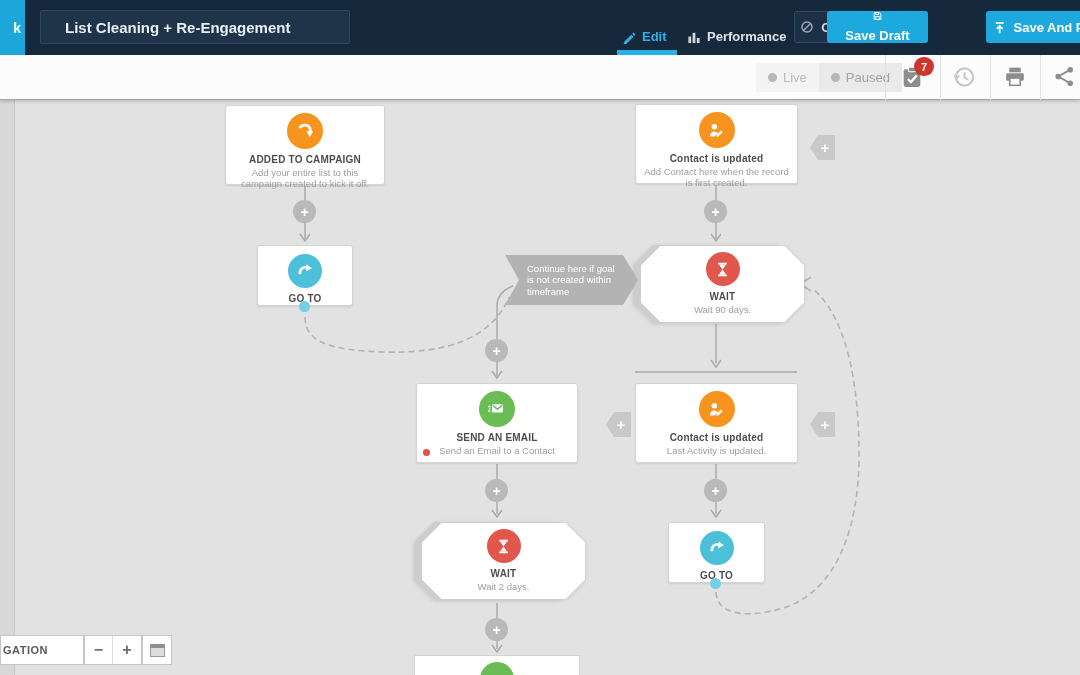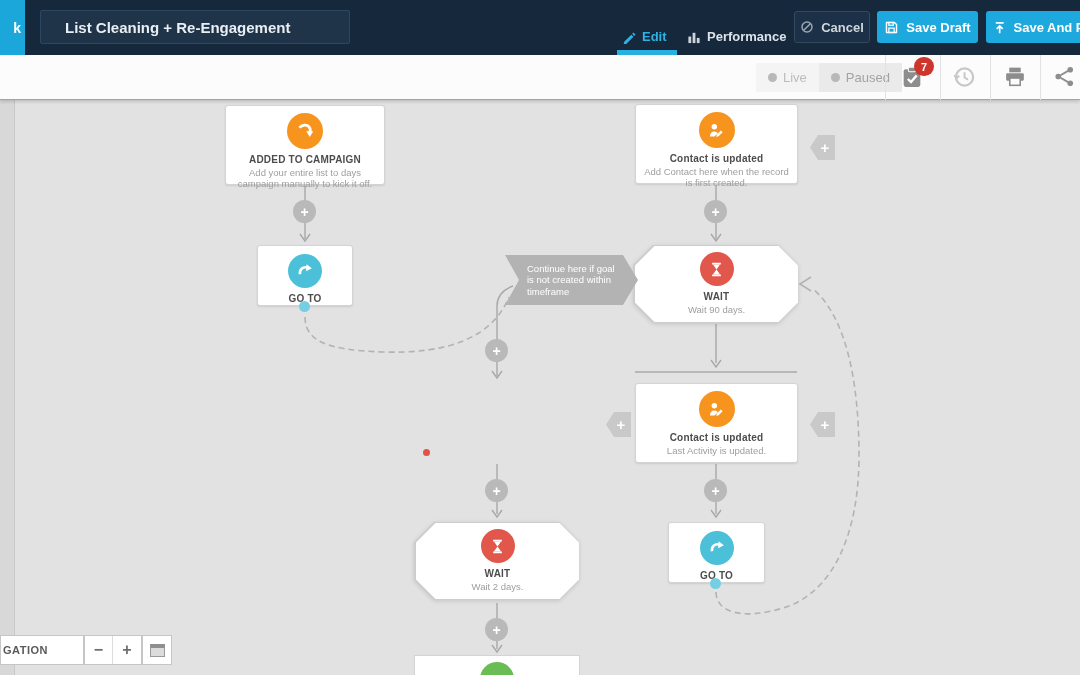--- a/index.html
+++ b/index.html
@@ -16,21 +16,21 @@
                  border:1px solid #2e4760; border-radius:2px; color:#e9eef3; font-weight:bold; font-size:15px;
                  padding:0 24px; font-family:"Liberation Sans", sans-serif; outline:none; }
   .tab { position:absolute; top:0; height:73px; display:flex; align-items:center; gap:6px; cursor:pointer;
          font-size:13px; font-weight:bold; }
   .tab-edit { left:622px; color:#2fb1e3; }
   .tab-perf { left:687px; color:#dde3e9; }
   .tab-underline { position:absolute; left:617px; bottom:0; width:60px; height:5px; background:#29b0e2; }
   .tb-btn { position:absolute; top:11px; height:32px; border-radius:3px; display:flex; align-items:center;
             justify-content:center; gap:7px; font-size:13px; font-weight:bold; cursor:pointer; }
   .btn-cancel { left:794px; width:76px; background:#1c3147; border:1px solid #33495e; color:#cfd6dc; }
-  .btn-save  { left:877px; width:101px; background:#1da9dd; color:#fff; }
+  .btn-save  { left:827px; width:101px; background:#1da9dd; color:#fff;flex-direction:column; }
   .btn-pub   { left:986px; width:112px; background:#1da9dd; color:#fff; }
 
   
   .statusbar { position:absolute; left:0; top:55px; width:1080px; height:45px; background:#fcfcfc;
                border-bottom:1px solid #a3a3a3; box-shadow:0 2px 3px rgba(0,0,0,.14); z-index:20; }
   .seg-group { position:absolute; left:756px; top:8px; height:29px; display:flex; }
   .seg { display:flex; align-items:center; gap:6px; padding:0 12px; font-size:13px; cursor:pointer; }
   .seg-live { background:#f4f4f4; color:#bcbcbc; }
   .seg-paused { background:#eaeaea; color:#a3a3a3; }
   .radio-dot { width:9px; height:9px; border-radius:50%; background:#b8b8b8; display:inline-block; }
@@ -52,21 +52,21 @@
            margin-top:7px; flex:none; }
   .nicon.sm { width:34px; height:34px; margin-top:8px; }
   .ic-orange { background:#f7941e; } .ic-red { background:#e2574c; }
   .ic-green { background:#6abd54; } .ic-cyan { background:#4cc0d9; }
   .ntitle { font-size:10px; font-weight:bold; color:#4d4d4d; margin-top:5px; letter-spacing:.2px; }
   .nsub { font-size:9.5px; color:#9e9e9e; line-height:1.18; margin-top:2px; padding:0 8px; }
 
   .octa { position:absolute; width:165px; height:78px; filter:drop-shadow(0 1px 2px rgba(0,0,0,.13)); cursor:pointer; }
   .octa-outer { position:absolute; width:165px; height:78px; background:#cdcdcd;
     clip-path:polygon(20px 0, 145px 0, 165px 20px, 165px 58px, 145px 78px, 20px 78px, 0 58px, 0 20px); }
-  .octa-inner { position:absolute; left:2px; top:1px; width:163px; height:76px; background:#fff;
+  .octa-inner { position:absolute; left:8px; top:1px; width:163px; height:76px; background:#fff;
     clip-path:polygon(19.5px 0, 143.5px 0, 163px 19.5px, 163px 56.5px, 143.5px 76px, 19.5px 76px, 0 56.5px, 0 19.5px);
     display:flex; flex-direction:column; align-items:center; text-align:center; }
   .octa-inner .nicon { margin-top:6px; width:34px; height:34px; }
 
   .plus-circle { position:absolute; width:23px; height:23px; border-radius:50%; background:#b9b9b9; color:#fff;
                  display:flex; align-items:center; justify-content:center; font-size:14px; font-weight:bold; cursor:pointer; }
   .plus-tag { position:absolute; width:25px; height:25px; background:#c9c9c9; color:#fff; font-weight:bold; font-size:15px;
               display:flex; align-items:center; justify-content:center; padding-left:5px; cursor:pointer;
               clip-path:polygon(8px 0, 25px 0, 25px 25px, 8px 25px, 0 12.5px); }
 
@@ -255,21 +255,21 @@
       </div>
 
     <div class="node" style="left:225px; top:5px; width:160px; height:80px">
       <div class="nicon ic-orange">
         <svg width="22" height="22" viewBox="0 0 24 24">
           <path d="M6 8.5 C8.5 5 14 4.5 16.4 7.5 C17.9 9.3 17.9 11.5 17.4 13" fill="none" stroke="#fff" stroke-width="3.1"></path>
           <path d="M13.4 12.4 H21 L17.2 18.6 Z" fill="#fff"></path>
         </svg>
       </div>
       <div class="ntitle">ADDED TO CAMPAIGN</div>
-      <div class="nsub">Add your entire list to days campaign manually to kick it off.</div>
+      <div class="nsub">Add your entire list to this campaign created to kick it off.</div>
     </div>
 
     <div class="node" style="left:635px; top:4px; width:163px; height:80px">
       <div class="nicon ic-orange">
         <svg width="21" height="21" viewBox="0 0 24 24">
           <circle cx="9.5" cy="7.8" r="3.1" fill="#fff"></circle>
           <path d="M4.5 18.8 c0-3.9 2.3-5.8 5-5.8 1.7 0 3.1.8 4 2 l-3.8 3.8z" fill="#fff"></path>
           <path d="M12.4 16.6 l4.6-4.6 2 2-4.6 4.6-2.7.7z" fill="#fff"></path>
         </svg>
       </div>
@@ -300,20 +300,31 @@
         </div>
         <div class="ntitle">WAIT</div>
         <div class="nsub">Wait 90 days.</div>
       </div>
     </div>
 
     <div class="callout">
       <span>Continue here if goal is not created within timeframe</span>
     </div>
 
+    <div class="node" style="left:416px; top:283px; width:162px; height:80px">
+      <div class="nicon ic-green">
+        <svg width="22" height="22" viewBox="0 0 24 24">
+          <rect x="6.5" y="6.8" width="12" height="9" rx="1.2" fill="#fff"></rect>
+          <path d="M7.3 7.9 L12.5 12.2 L17.7 7.9" stroke="#6abd54" stroke-width="1.6" fill="none"></path>
+          <path d="M2.2 9.3 h2.6 M3.2 11.8 h1.6 M2.2 14.3 h2.6" stroke="#fff" stroke-width="1.5"></path>
+        </svg>
+      </div>
+      <div class="ntitle">SEND AN EMAIL</div>
+      <div class="nsub">Send an Email to a Contact</div>
+    </div>
     <div class="dot-red" style="left:423px; top:349px"></div>
 
     <div class="node" style="left:635px; top:283px; width:163px; height:80px">
       <div class="nicon ic-orange">
         <svg width="21" height="21" viewBox="0 0 24 24">
           <circle cx="9.5" cy="7.8" r="3.1" fill="#fff"></circle>
           <path d="M4.5 18.8 c0-3.9 2.3-5.8 5-5.8 1.7 0 3.1.8 4 2 l-3.8 3.8z" fill="#fff"></path>
           <path d="M12.4 16.6 l4.6-4.6 2 2-4.6 4.6-2.7.7z" fill="#fff"></path>
         </svg>
       </div>

